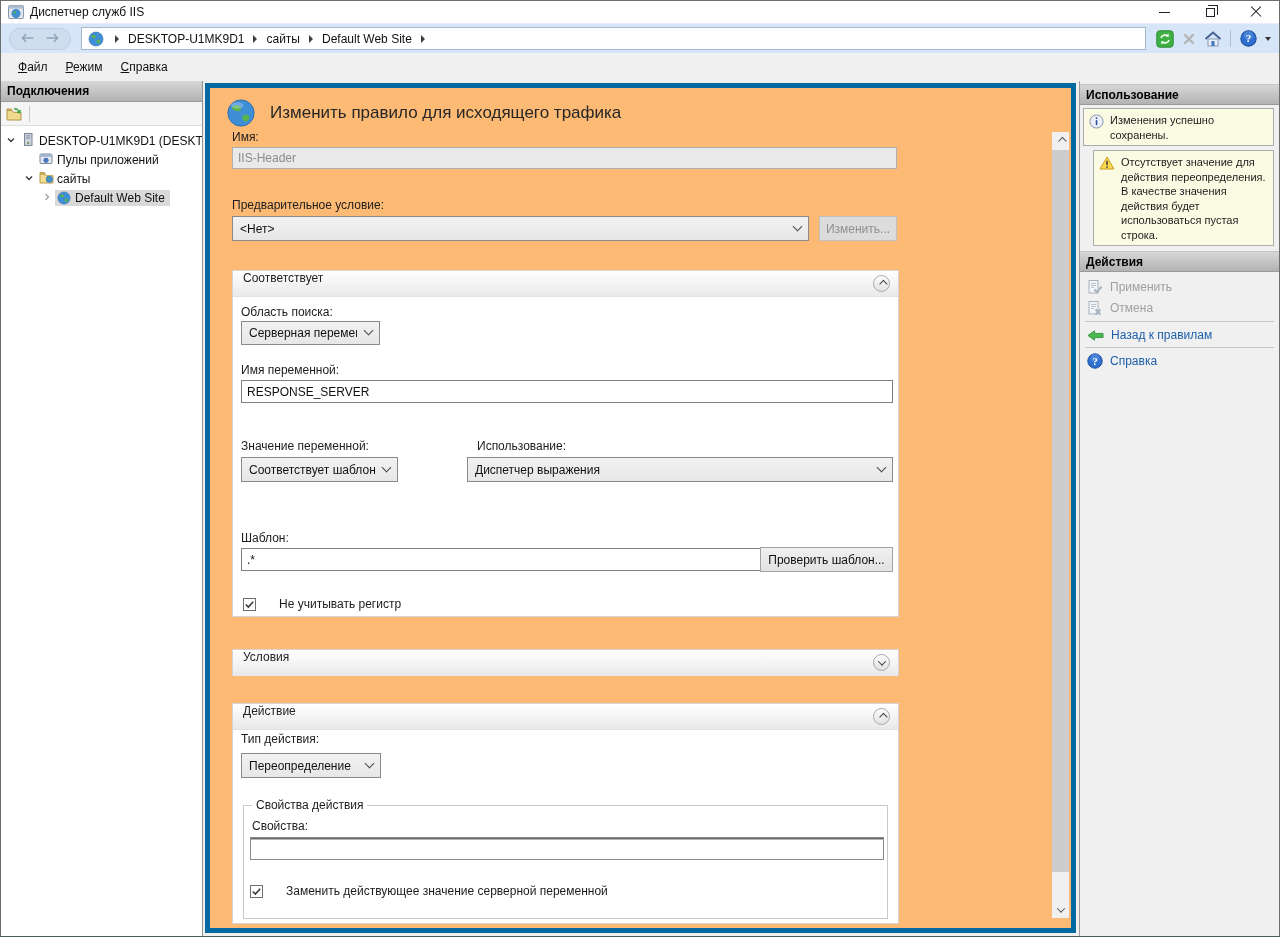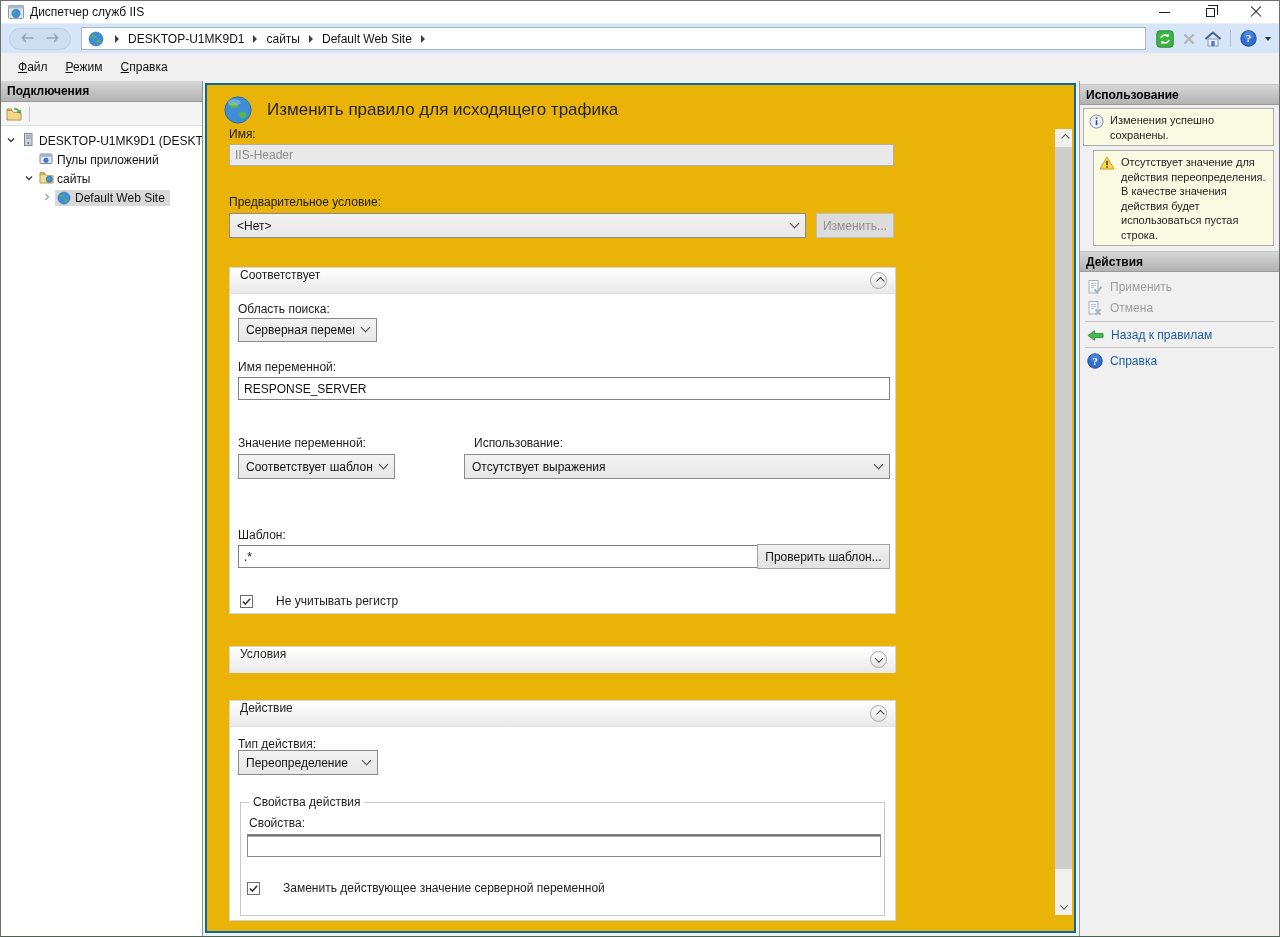--- a/index.html
+++ b/index.html
@@ -43,21 +43,21 @@
   .sb-toolbar { height:24px; background:#f5f5f5; border-bottom:1px solid #dedede; display:flex; align-items:center; padding:0 5px; gap:7px; }
   .vline { width:1px; height:16px; background:#c8c8c8; }
   .tree { padding-top:5px; overflow:hidden; }
   .tree-row { position:relative; height:19px; }
   .tree-row .exp,.tree-row .ticon,.tree-row .tlabel,.tree-row .selwrap { position:absolute; top:50%; transform:translateY(-50%); }
   .tlabel { white-space:nowrap; font-size:12px; color:#111; }
   .selwrap { display:inline-flex; align-items:center; gap:4px; background:#d9d9d9; padding:1px 5px 1px 2px; }
   .selwrap .tlabel2 { white-space:nowrap; font-size:12px; color:#111; }
 
   .center { flex:1; background:#f0f0f0; padding:2px 3px 3px 2px; min-width:0; }
-  .main-panel { position:relative; width:100%; height:100%; background:#eab308; border:2px solid #0369a1; overflow:hidden; }
+  .main-panel { position:relative; width:100%; height:100%; background:#fdba74; border:5px solid #0369a1; overflow:hidden; }
 
   .right-panel { width:200px; background:#f0f0f0; border-left:1px solid #9b9b9b; position:relative; }
 
   
   .abs { position:absolute; }
   .lbl { position:absolute; font-size:12px; color:#1c1c1c; white-space:nowrap; }
   .pgtitle { position:absolute; font-size:17px; color:#262626; white-space:nowrap; }
   .tinput { position:absolute; border:1px solid #808080; background:#fff; font-family:inherit; font-size:12px; color:#111; padding:2px 5px; }
   .tinput.dis { background:#e9e9e9; color:#8b8b8b; border-color:#b0b0b0; }
   .tinput.sunken { border:1px solid #8a8a8a; box-shadow:inset 0 1.5px 0 #6a6a6a; }
@@ -301,21 +301,21 @@
 
           <span class="lbl" style="left:8px;top:168px;">Значение переменной:</span>
           <div class="sel" style="left:8px;top:186px;width:157px;height:25px;">
             <span class="txt">Соответствует шаблону</span>
             <span class="chevwrap">
                 <span class="chev"></span>
               </span>
           </div>
           <span class="lbl" style="left:244px;top:168px;">Использование:</span>
           <div class="sel" style="left:234px;top:186px;width:426px;height:25px;">
-            <span class="txt">Отсутствует выражения</span>
+            <span class="txt">Диспетчер выражения</span>
             <span class="chevwrap">
                 <span class="chev"></span>
               </span>
           </div>
 
           <span class="lbl" style="left:8px;top:260px;">Шаблон:</span>
           <input class="tinput" style="left: 8px; top: 277px; width: 520px; height: 23px;" value=".*">
           <div class="btn" style="left:527px;top:276px;width:133px;height:25px;">Проверить шаблон...</div>
 
           <div class="cbrow" style="left:10px;top:326px;">
@@ -337,21 +337,21 @@
           </div>
         </div>
 
         <div class="section" style="left:22px;top:615px;width:667px;height:221px;">
           <div class="sec-hd">
             <span>Действие</span>
             <span class="chev-circle">
                 <span class="chev-sm chev-up"></span>
               </span>
           </div>
-          <span class="lbl" style="left:8px;top:36px;">Тип действия:</span>
+          <span class="lbl" style="left:8px;top:28px;">Тип действия:</span>
           <div class="sel" style="left:8px;top:49px;width:140px;height:25px;">
             <span class="txt">Переопределение</span>
             <span class="chevwrap">
                 <span class="chev"></span>
               </span>
           </div>
 
           <div class="fieldset" style="left:10px;top:101px;width:645px;height:114px;">
             <span class="legend">Свойства действия</span>
             <span class="lbl" style="left:8px;top:13px;">Свойства:</span>

